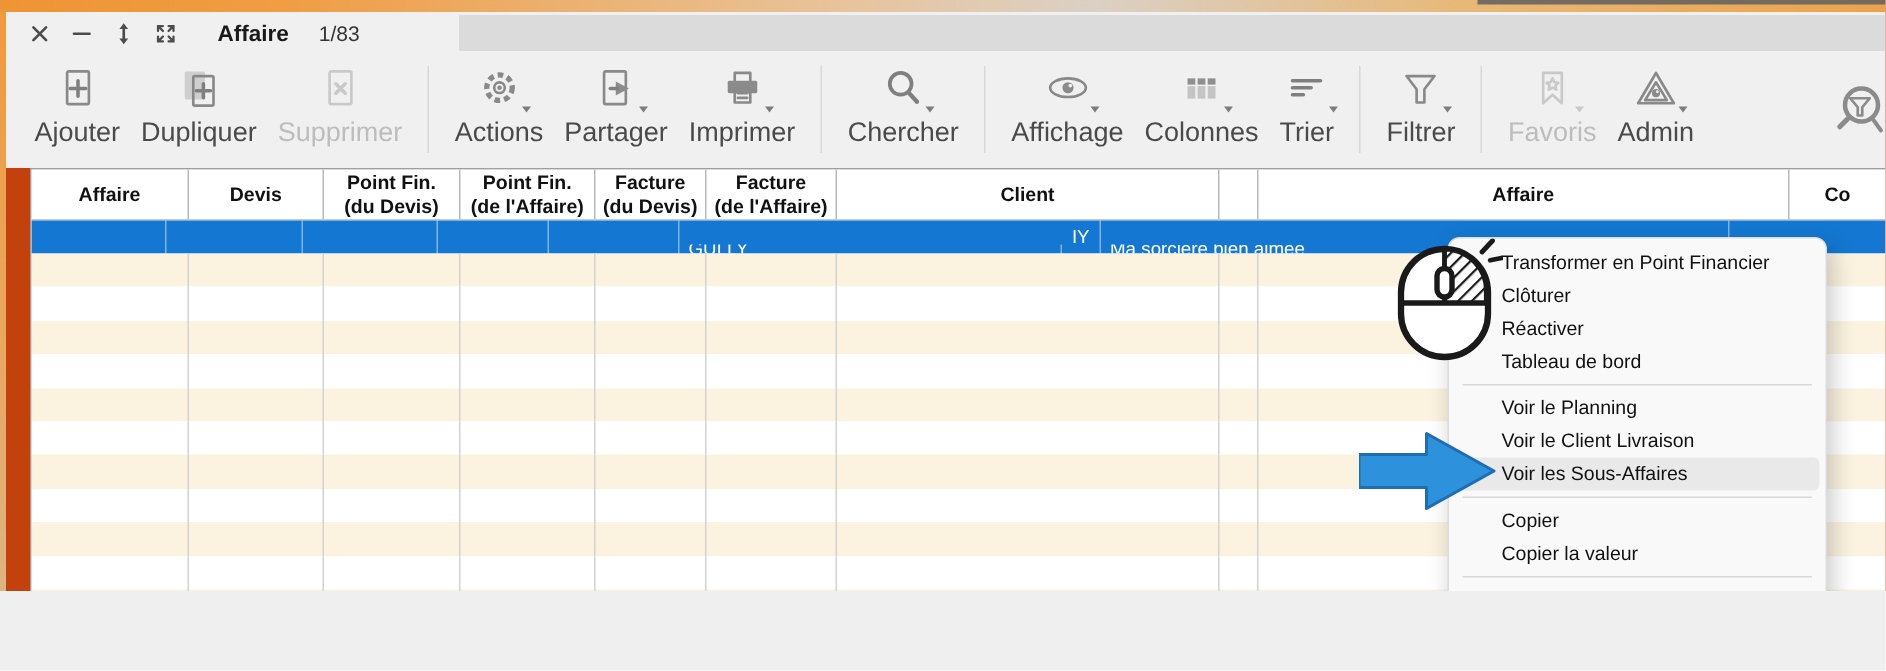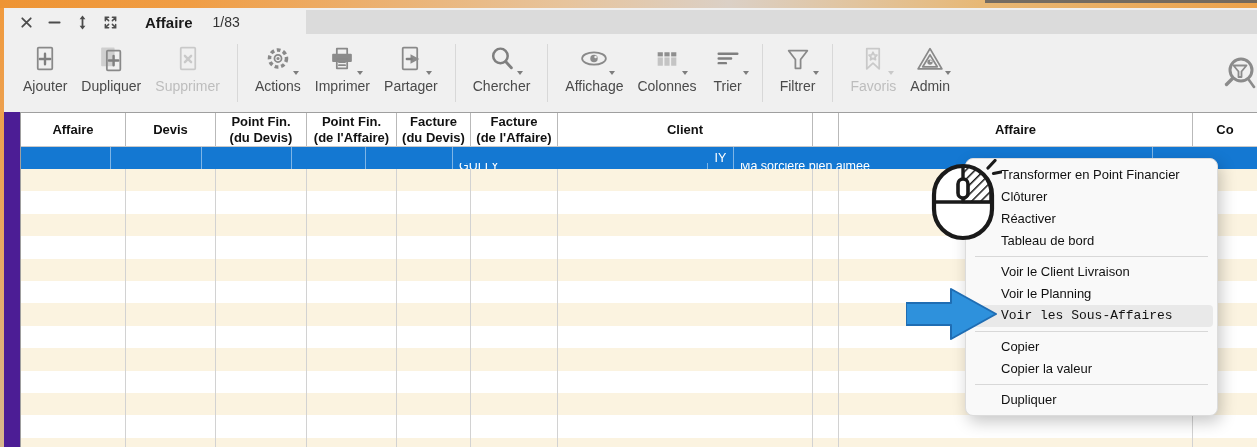--- a/index.html
+++ b/index.html
@@ -1,38 +1,38 @@
 <!DOCTYPE html>
 <html><head>
 <meta charset="utf-8">
 <style>
   * { margin:0; padding:0; box-sizing:border-box; }
   body { font-family:"Liberation Sans","DejaVu Sans",sans-serif; background:#efefef; }
-  .screen { position:relative; width:1257px; height:447px; overflow:hidden; background:#4c1d95; }
+  .screen { position:relative; width:1257px; height:394px; overflow:hidden; background:#c2410c; }
 
   
   .top-band { position:absolute; left:0; top:0; width:1257px; height:8px;
     background:linear-gradient(90deg,#ee9434 0%,#f09d44 15%,#e7c49c 45%,#dbd0c6 58%,#e7b876 78%,#eca24b 100%); }
   .top-dark { position:absolute; left:985px; top:0; width:272px; height:3px; background:#5f5f5f; opacity:.85; }
   .left-border { position:absolute; left:0; top:8px; width:4px; height:439px;
     background:linear-gradient(180deg,#f09a3e 0%,#e8a864 55%,#d8b88e 100%); }
 
   .titlebar { position:absolute; left:4px; top:8px; width:1253px; height:28px; background:#f0f0f0; display:flex; align-items:center; }
   .win-controls { display:flex; align-items:center; gap:11px; margin-left:14px; }
   .win-btn { width:17px; height:17px; display:flex; align-items:center; justify-content:center; cursor:pointer; }
   .win-btn svg { display:block; }
   .title-text { font-weight:bold; font-size:15px; color:#1a1a1a; margin-left:26px; }
   .title-counter { font-size:14px; color:#333; margin-left:20px; }
   .tab-area { position:absolute; left:302px; right:0; top:2px; height:24px; background:#dbdbdb; }
 
   
   .toolbar { position:absolute; left:4px; top:36px; width:1253px; height:76px; background:#f0f0f0; display:flex; align-items:flex-start; padding:6px 0 0 12px; }
   .tb-btn { display:flex; flex-direction:column; align-items:center; padding:0 7px; cursor:pointer; }
   .tb-icon { position:relative; width:34px; height:34px; display:flex; align-items:center; justify-content:center; }
-  .tb-label { font-size:14px; color:#4a4a4a; margin-top:2px; white-space:nowrap; }
+  .tb-label { font-size:18px; color:#4a4a4a; margin-top:2px; white-space:nowrap; }
   .tb-btn.disabled .tb-label { color:#bdbdbd; }
   .tb-sep { width:1px; height:58px; background:#d8d8d8; margin:2px 10px 0; }
   .caret { position:absolute; right:-4px; bottom:1px; width:0; height:0;
     border-left:3.5px solid transparent; border-right:3.5px solid transparent; border-top:4.5px solid #7d7d7d; }
   .disabled .caret { border-top-color:#c9c9c9; }
   .tb-search-right { position:absolute; left:1224px; top:54px; width:33px; height:48px; overflow:hidden; cursor:pointer; }
 
   svg .stk { stroke:#898989; fill:none; stroke-width:1.7; stroke-linejoin:round; stroke-linecap:round; }
   svg .stk-th { stroke:#7f7f7f; fill:none; stroke-width:2.3; stroke-linecap:round; }
   svg .fil { fill:#8b8b8b; }
@@ -50,21 +50,21 @@
   .t-row { display:flex; height:22.4px; }
   .t-row.stripe { background:#fbf3e0; }
   .t-row.plain { background:#fff; }
   .t-cell { border-right:1px solid #d2d2d2; flex:none; height:100%; }
 
   
   .ctx-menu { position:absolute; left:965px; top:158px; width:253px; background:#f9f9f9;
     border:1px solid #dcdcdc; border-radius:8px; box-shadow:3px 6px 16px rgba(0,0,0,.22);
     padding:5px 0 4px; z-index:5; }
   .menu-item { height:22px; line-height:22px; padding-left:35px; font-size:13px; color:#111; cursor:pointer; white-space:nowrap; }
-  .menu-item.highlighted { background:#e9e9e9; border-radius:4px; margin:0 4px; padding-left:31px;font-family:Liberation Mono, monospace; }
+  .menu-item.highlighted { background:#e9e9e9; border-radius:4px; margin:0 4px; padding-left:31px; }
   .menu-sep { height:1px; background:#d8d8d8; margin:4px 9px; }
 
   
   .mouse-anno { position:absolute; left:930px; top:159px; z-index:7; }
   .arrow-anno { position:absolute; left:906px; top:286px; z-index:8; }
 </style>
 </head>
 <body>
 
 <div class="screen">
@@ -149,40 +149,40 @@
             <circle class="fil" cx="13.5" cy="13" r="1.5"></circle>
           </svg>
         <span class="caret"></span>
       </div>
       <span class="tb-label">Actions</span>
     </div>
 
     <div class="tb-btn">
       <div class="tb-icon">
         <svg width="28" height="28" viewBox="0 0 27 27">
+            <rect class="stk" x="5.5" y="2.5" width="14" height="21" rx="1"></rect>
+            <path class="fil" d="M13 9 L21.5 13.5 L13 18 Z"></path>
+            <path class="stk-th" d="M9.5 13.5 H14"></path>
+          </svg>
+        <span class="caret"></span>
+      </div>
+      <span class="tb-label">Partager</span>
+    </div>
+
+    <div class="tb-btn">
+      <div class="tb-icon">
+        <svg width="28" height="28" viewBox="0 0 27 27">
             <rect class="stk" x="8.5" y="3.5" width="10" height="6" fill="#fff"></rect>
             <rect x="4" y="8.5" width="19" height="8" rx="1" fill="#8b8b8b"></rect>
             <rect class="stk" x="8.5" y="13.5" width="10" height="9" fill="#fff"></rect>
             <path class="stk" d="M10.5 16.5 H16.5 M10.5 19.5 H16.5"></path>
           </svg>
         <span class="caret"></span>
       </div>
       <span class="tb-label">Imprimer</span>
-    </div>
-
-    <div class="tb-btn">
-      <div class="tb-icon">
-        <svg width="28" height="28" viewBox="0 0 27 27">
-            <rect class="stk" x="5.5" y="2.5" width="14" height="21" rx="1"></rect>
-            <path class="fil" d="M13 9 L21.5 13.5 L13 18 Z"></path>
-            <path class="stk-th" d="M9.5 13.5 H14"></path>
-          </svg>
-        <span class="caret"></span>
-      </div>
-      <span class="tb-label">Partager</span>
     </div>
 
 
     <div class="tb-sep"></div>
 
     <div class="tb-btn">
       <div class="tb-icon">
         <svg width="28" height="28" viewBox="0 0 27 27">
             <circle cx="12" cy="10.5" r="7" fill="none" stroke="#7f7f7f" stroke-width="2.4"></circle>
             <path d="M17 16 L22.5 22" stroke="#7f7f7f" stroke-width="2.8" stroke-linecap="round"></path>
@@ -474,22 +474,22 @@
         </div>
       </div>
   </div>
 
   <div class="ctx-menu">
     <div class="menu-item">Transformer en Point Financier</div>
     <div class="menu-item">Clôturer</div>
     <div class="menu-item">Réactiver</div>
     <div class="menu-item">Tableau de bord</div>
     <div class="menu-sep"></div>
+    <div class="menu-item">Voir le Planning</div>
     <div class="menu-item">Voir le Client Livraison</div>
-    <div class="menu-item">Voir le Planning</div>
     <div class="menu-item highlighted">Voir les Sous-Affaires</div>
     <div class="menu-sep"></div>
     <div class="menu-item">Copier</div>
     <div class="menu-item">Copier la valeur</div>
     <div class="menu-sep"></div>
     <div class="menu-item">Dupliquer</div>
   </div>
 
   <div class="mouse-anno">
     <svg width="72" height="84" viewBox="0 0 72 84">

